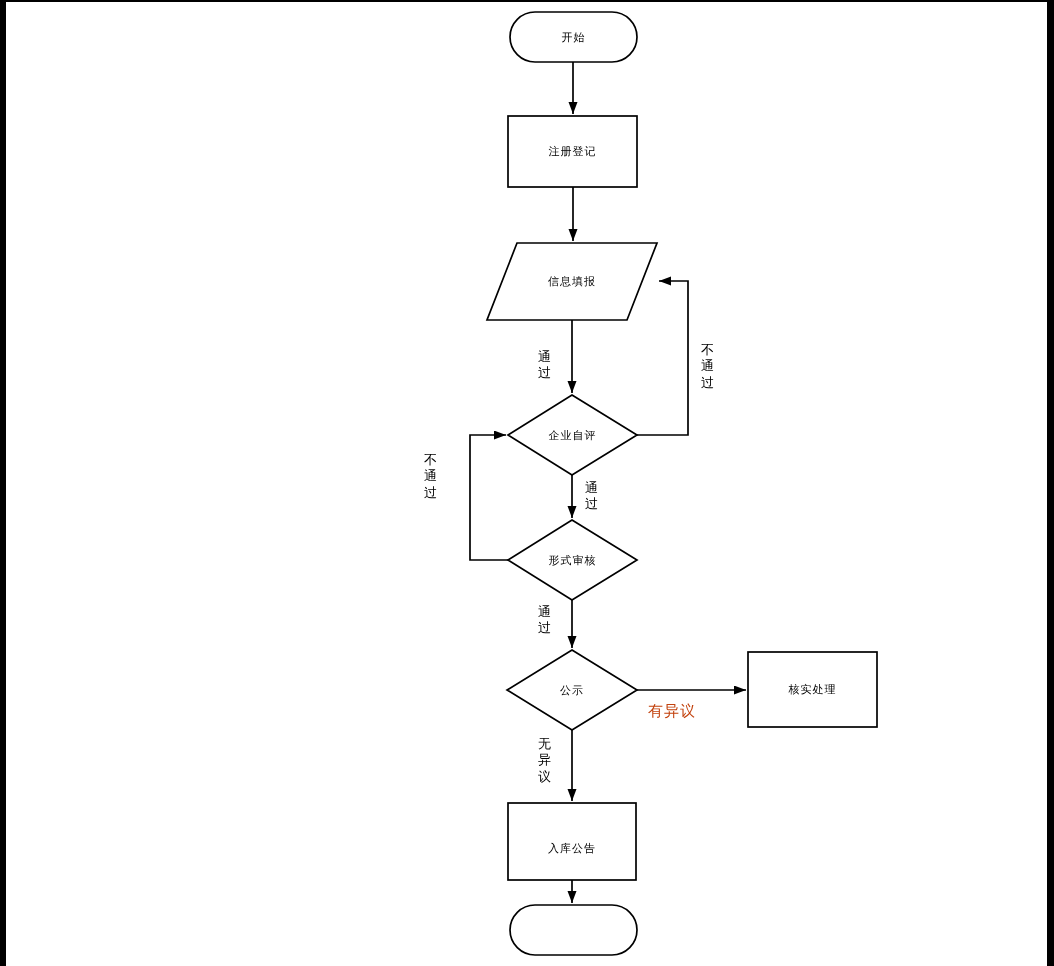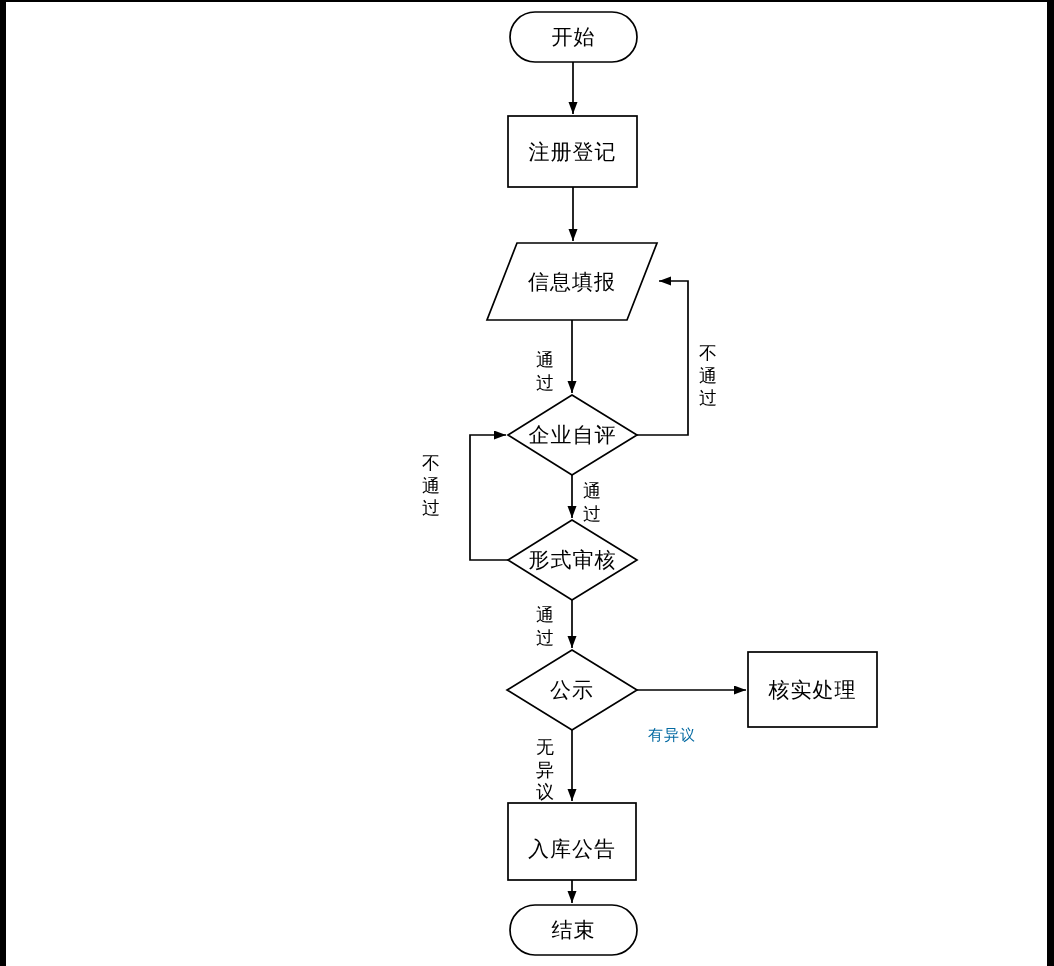--- a/index.html
+++ b/index.html
@@ -24,44 +24,43 @@
     position: absolute; left: 0; top: 0; width: 1054px; height: 2px; background: #000;
   }
   svg.canvas {
     position: absolute; left: 0; top: 0;
   }
   .node-label {
     position: absolute;
     display: flex;
     align-items: center;
     justify-content: center;
-    font-size: 21px;
+    font-size: 11px;
     color: #000;
     letter-spacing: 1px;
     pointer-events: none;
     white-space: nowrap;
   }
   .edge-label-v {
     position: absolute;
     width: 17px;
-    font-size: 18px;
+    font-size: 13px;
     line-height: 1.25;
     color: #000;
     word-break: break-all;
     text-align: center;
     pointer-events: none;
   }
   .edge-label-h {
     position: absolute;
     font-size: 15px;
-    color: #0369a1;
+    color: #c2410c;
     letter-spacing: 1px;
     pointer-events: none;
     white-space: nowrap;
-    margin-top: 24px;
   }
 </style>
 </head>
 <body>
 
 <div class="page">
 
   <div class="edge-line-top"></div>
   <div class="edge-bar-left"></div>
   <div class="edge-bar-right"></div>
@@ -100,21 +99,20 @@
   </svg>
 
   <div class="node-label" style="left:510px; top:12px; width:127px; height:50px;">开始</div>
   <div class="node-label" style="left:508px; top:116px; width:129px; height:71px;border-radius:31px;">注册登记</div>
   <div class="node-label" style="left:487px; top:243px; width:170px; height:77px;">信息填报</div>
   <div class="node-label" style="left:508px; top:395px; width:129px; height:80px;">企业自评</div>
   <div class="node-label" style="left:508px; top:520px; width:129px; height:80px;">形式审核</div>
   <div class="node-label" style="left:507px; top:650px; width:130px; height:80px;">公示</div>
   <div class="node-label" style="left:748px; top:652px; width:129px; height:75px;border-radius:8px;">核实处理</div>
   <div class="node-label" style="left:508px; top:810px; width:128px; height:77px;">入库公告</div>
-  <div class="node-label" style="left:510px; top:905px; width:127px; height:50px;">结束</div>
 
   <div class="edge-label-v" style="left:536px; top:349px;">通过</div>
   <div class="edge-label-v" style="left:699px; top:342px;">不通过</div>
   <div class="edge-label-v" style="left:583px; top:480px;">通过</div>
   <div class="edge-label-v" style="left:422px; top:452px;">不通过</div>
   <div class="edge-label-v" style="left:536px; top:604px;">通过</div>
   <div class="edge-label-h" style="left:648px; top:702px;">有异议</div>
   <div class="edge-label-v" style="left:536px; top:736px;">无异议</div>
 
 </div>

